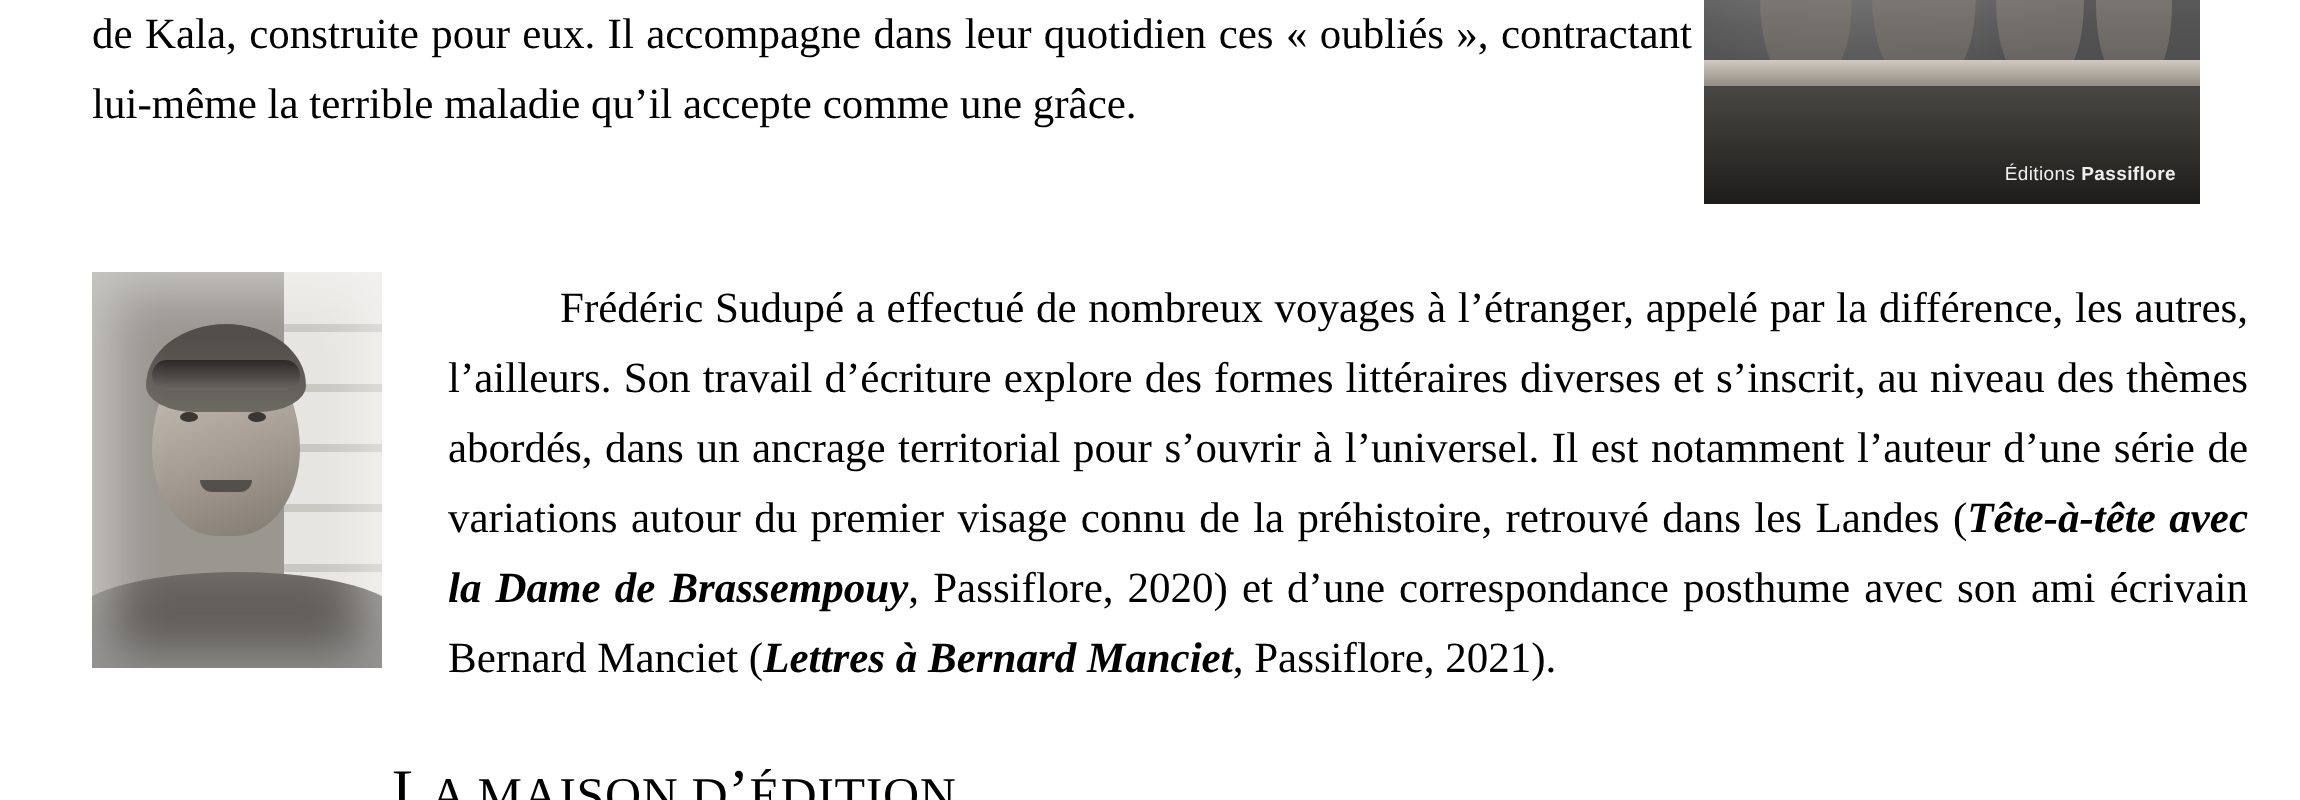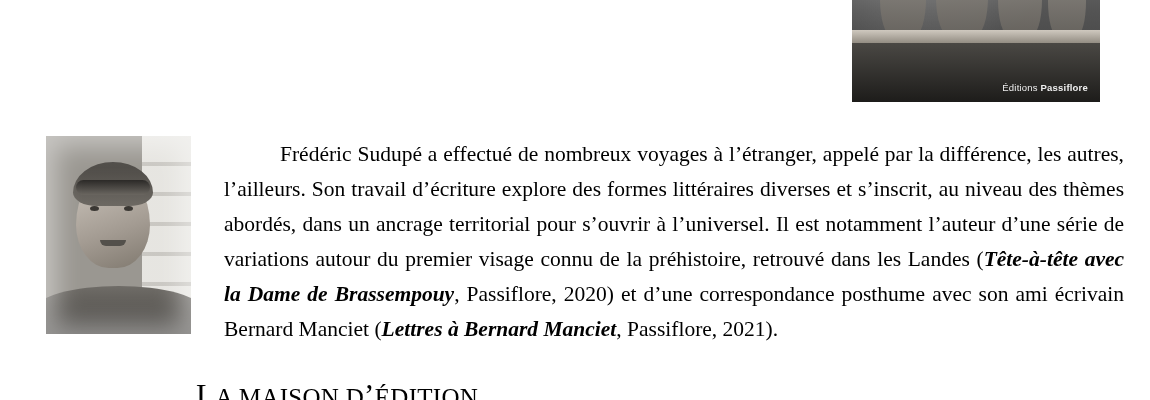--- a/index.html
+++ b/index.html
@@ -193,20 +193,23 @@
   .author-text .bi {
     font-weight: bold;
     font-style: italic;
   }
 </style>
 </head>
 <body>
 
 <div class="page">
 
+  <div class="top-para">
+    <p>de Kala, construite pour eux. Il accompagne dans leur quotidien ces « oubliés », contractant lui-même la terrible maladie qu’il accepte comme une grâce.</p>
+  </div>
 
   <div class="book-photo">
     <div class="photo-bg"></div>
     <div class="fig f1"></div>
     <div class="fig f2"></div>
     <div class="fig f3"></div>
     <div class="fig f4"></div>
     <div class="plank"></div>
     <div class="ground"></div>
     <div class="imprint"><span>Éditions </span><b>Passiflore</b></div>

